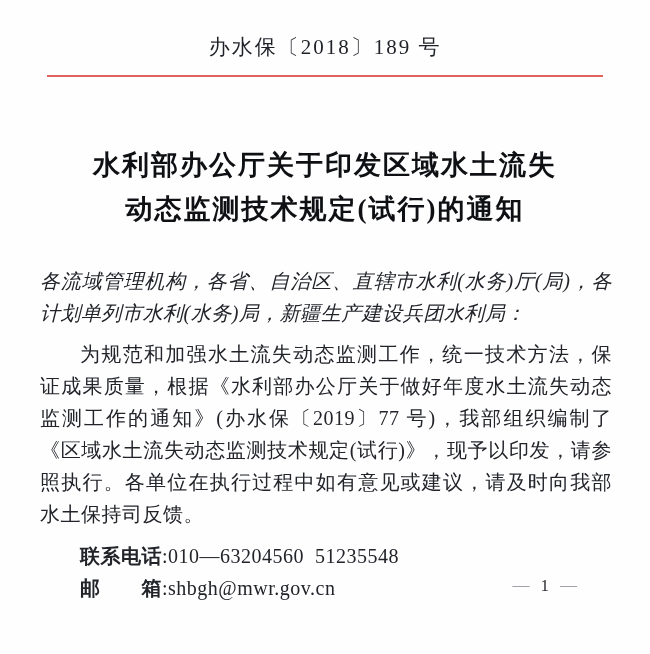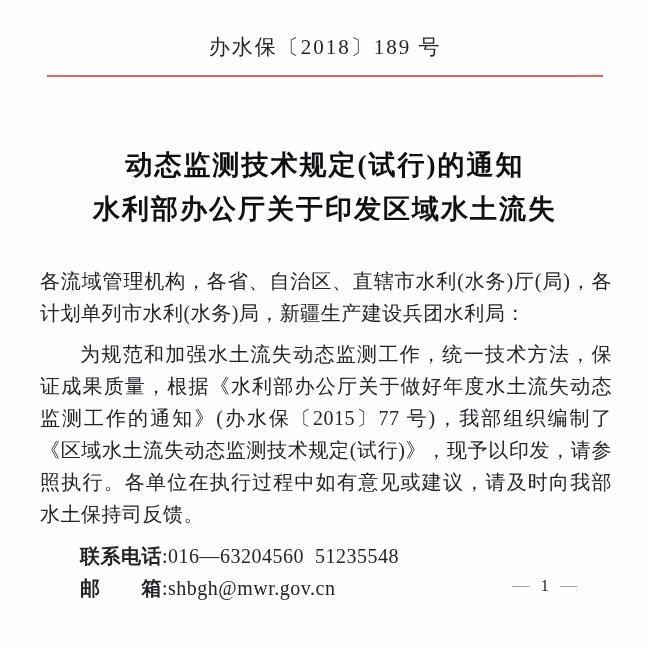--- a/index.html
+++ b/index.html
@@ -37,21 +37,21 @@
     color: #0f1013;
   }
   .body-text {
     margin: 34px 38px 0 40px;
     font-size: 20px;
     line-height: 32px;
     text-align: justify;
     text-justify: inter-ideograph;
     letter-spacing: 0.5px;
   }
-  .para-salutation { margin: 0; }
+  .para-salutation { margin: 0; font-style: italic; }
   .para-main { margin: 9px 0 0 0; text-indent: 2em; }
   .contact-block { margin-top: 10px; padding-left: 2em; }
   .contact-row { white-space: nowrap; }
   .spread-label {
     display: inline-block;
     width: 4.1em;
     text-align: justify;
     text-align-last: justify;
     vertical-align: top;
     font-weight: bold;
@@ -75,31 +75,31 @@
 </head>
 <body>
 
 <div class="page">
 
   <div class="doc-number">办水保〔2018〕189 号</div>
 
   <hr class="red-line" style="background: rgb(224, 99, 92);">
 
   <div class="title">
+    <div>水利部办公厅关于印发区域水土流失</div>
     <div>动态监测技术规定(试行)的通知</div>
-    <div>水利部办公厅关于印发区域水土流失</div>
   </div>
 
   <div class="body-text">
     <p class="para-salutation">各流域管理机构，各省、自治区、直辖市水利(水务)厅(局)，各计划单列市水利(水务)局，新疆生产建设兵团水利局：</p>
-    <p class="para-main">为规范和加强水土流失动态监测工作，统一技术方法，保证成果质量，根据《水利部办公厅关于做好年度水土流失动态监测工作的通知》(办水保〔2015〕77 号)，我部组织编制了《区域水土流失动态监测技术规定(试行)》，现予以印发，请参照执行。各单位在执行过程中如有意见或建议，请及时向我部水土保持司反馈。</p>
+    <p class="para-main">为规范和加强水土流失动态监测工作，统一技术方法，保证成果质量，根据《水利部办公厅关于做好年度水土流失动态监测工作的通知》(办水保〔2019〕77 号)，我部组织编制了《区域水土流失动态监测技术规定(试行)》，现予以印发，请参照执行。各单位在执行过程中如有意见或建议，请及时向我部水土保持司反馈。</p>
 
     <div class="contact-block">
       <div class="contact-row">
-        <span class="spread-label">联系电话</span><span>:</span><span>016—63204560</span>&nbsp;&nbsp;<span>51235548</span>
+        <span class="spread-label">联系电话</span><span>:</span><span>010—63204560</span>&nbsp;&nbsp;<span>51235548</span>
       </div>
       <div class="contact-row">
         <span class="spread-label">邮箱</span><span>:</span><span>shbgh@mwr.gov.cn</span>
       </div>
     </div>
   </div>
 
   <div class="footer">
     <span class="dash">—</span><span>1</span><span class="dash">—</span>
   </div>

